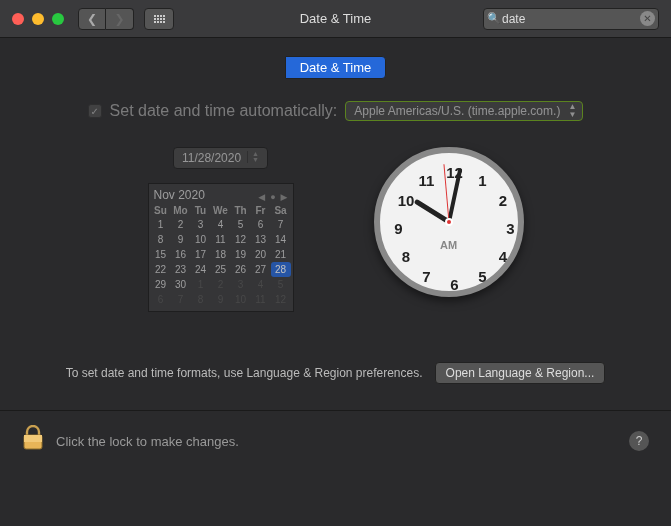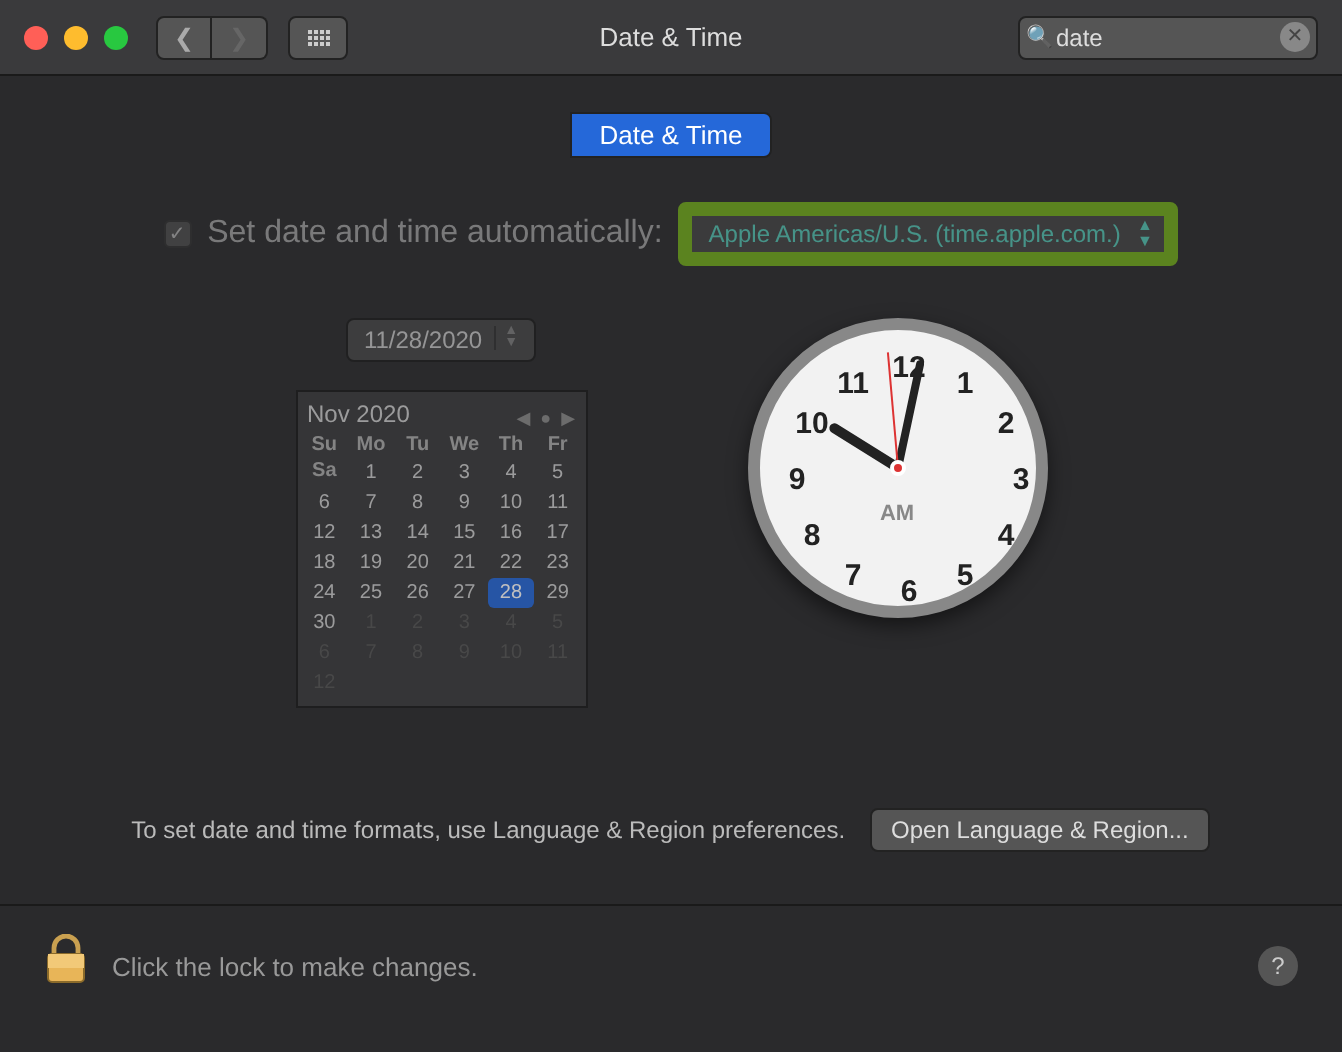--- a/index.html
+++ b/index.html
@@ -9,41 +9,41 @@
 .dot { width:12px; height:12px; border-radius:50%; }
 .dot.red{background:#ff5f57}.dot.yellow{background:#febc2e}.dot.green{background:#28c840}
 .nav-group { display:flex; margin-right:10px; }
 .nav-btn { width:28px; height:22px; background:#555; border:1px solid #222; display:flex; align-items:center; justify-content:center; color:#aaa; font-size:12px; }
 .nav-btn:first-child{border-radius:4px 0 0 4px}.nav-btn:last-child{border-radius:0 4px 4px 0;border-left:none;color:#666}
 .grid-btn { width:30px; height:22px; background:#555; border:1px solid #222; border-radius:4px; display:flex; align-items:center; justify-content:center; margin-right:8px;}
 .grid-ico{display:grid;grid-template-columns:repeat(4,2px);grid-template-rows:repeat(3,2px);gap:1px}
 .grid-ico span{background:#ccc}
 .win-title{position:absolute;left:50%;transform:translateX(-50%);color:#ddd;font-size:13px}
 .search-wrap{margin-left:auto;position:relative}
-.search{width:150px;height:22px;background:#555;border:1px solid #222;border-radius:4px;padding:0 18px;color:#ddd;font-size:12px;outline:none}
+.search{width:176px;height:22px;background:#555;border:1px solid #222;border-radius:4px;padding:0 18px;color:#ddd;font-size:12px;outline:none}
 .search-ico{position:absolute;left:4px;top:4px;color:#aaa;font-size:11px}
 .clear-ico{position:absolute;right:4px;top:3px;width:15px;height:15px;background:#888;border-radius:50%;display:flex;align-items:center;justify-content:center;color:#444;font-size:10px}
 .content{padding:18px 26px 0}
 .tabs{display:flex;justify-content:center;margin-bottom:22px}
 .tab{padding:3px 14px;font-size:13px;background:#555;border:1px solid #222;color:#ddd}
 .tab:first-child{border-radius:4px 0 0 4px}.tab:last-child{border-radius:0 4px 4px 0}
 .tab.active{background:#2568d9;color:#fff}
 .tab+.tab{border-left:none}
 .auto-row{display:flex;align-items:center;justify-content:center;gap:8px;margin-bottom:26px;opacity:.55}
 .chk{width:14px;height:14px;background:#555;border:1px solid #333;border-radius:3px;display:inline-flex;align-items:center;justify-content:center;color:#ccc;font-size:10px}
-.dropdown{background:#4a4a4a;border:7px solid #84cc16;border-radius:4px;padding:2px 22px 2px 8px;font-size:12px;position:relative;color:#5eead4}
+.dropdown{background:#4a4a4a;border:1px solid #84cc16;border-radius:4px;padding:2px 22px 2px 8px;font-size:12px;position:relative;color:#e5e5e5}
 .dropdown .arr{position:absolute;right:6px;top:1px;font-size:8px;line-height:8px;display:flex;flex-direction:column}
 .cols{display:flex;gap:80px;justify-content:center}
 .left,.right{display:flex;flex-direction:column;align-items:center}
 .date-field,.time-field{background:#4a4a4a;border:1px solid #1a1a1a;border-radius:4px;padding:3px 8px;font-size:12px;color:#ddd;display:flex;align-items:flex-start;gap:6px;margin-bottom:14px;opacity:.6}
 .stepper{display:flex;flex-direction:column;font-size:7px;line-height:6px;border-left:1px solid #333;padding-left:4px;color:#888}
 .calendar{background:#3a3a3c;border:1px solid #1a1a1a;width:146px;padding:4px 2px;opacity:.7}
 .cal-head{display:flex;align-items:flex-end;padding:0 3px;font-size:12px;color:#ccc;font-weight:400;margin-bottom:2px}
 .cal-nav{margin-left:auto;display:flex;gap:5px;font-size:9px;color:#888}
-.cal-grid{display:grid;grid-template-columns:repeat(6,1fr);font-size:10px;text-align:center}
+.cal-grid{display:grid;grid-template-columns:repeat(7,1fr);font-size:10px;text-align:center}
 .cal-grid .dow{color:#aaa;font-weight:600;padding:1px 0}
 .cal-grid .d{color:#ccc;padding:2px 0}
 .cal-grid .d.out{color:#555}
 .cal-grid .d.sel{background:#2568d9;color:#fff;border-radius:3px}
 .clock{width:150px;height:150px;border-radius:50%;background:#f2f2f2;border:6px solid #888;box-shadow:0 4px 10px rgba(0,0,0,.5);position:relative}
 .num{position:absolute;width:20px;text-align:center;font-size:15px;font-weight:600;color:#222;transform:translate(-50%,-50%)}
 .hand{position:absolute;left:50%;bottom:50%;transform-origin:bottom center;background:#222}
 .hand.h{width:5px;height:40px;border-radius:3px;transform:translateX(-50%) rotate(302deg)}
 .hand.m{width:4px;height:55px;border-radius:2px;transform:translateX(-50%) rotate(12deg)}
 .hand.s{width:1px;height:58px;background:#d33;transform:translateX(-50%) rotate(355deg)}

